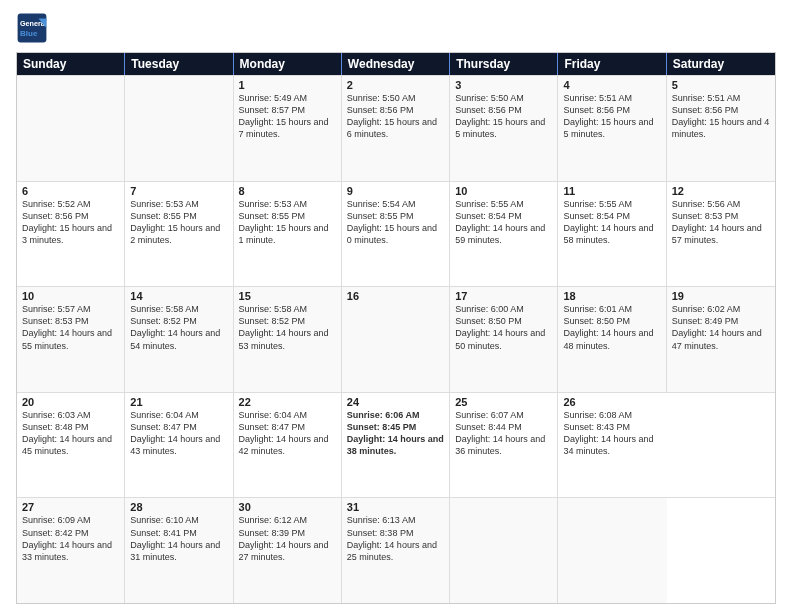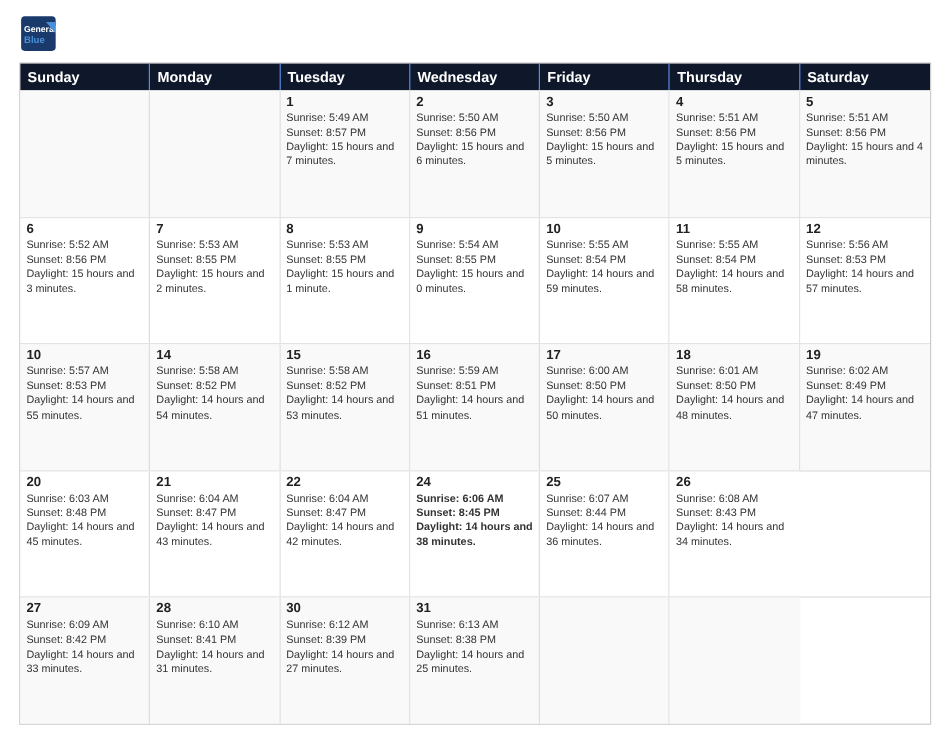--- a/index.html
+++ b/index.html
@@ -118,25 +118,25 @@
     </div>
     <div class="title-block">
       <div class="main-title"></div>
       <div class="subtitle"></div>
     </div>
   </div>
 
   <div class="calendar">
     <div class="cal-header">
     <div class="cal-header-cell">Sunday</div>
+        <div class="cal-header-cell">Tuesday</div>
         <div class="cal-header-cell">Monday</div>
-        <div class="cal-header-cell">Tuesday</div>
         <div class="cal-header-cell">Wednesday</div>
+        <div class="cal-header-cell">Thursday</div>
         <div class="cal-header-cell">Friday</div>
-        <div class="cal-header-cell">Thursday</div>
         <div class="cal-header-cell">Saturday</div>
       </div>
     <div class="cal-body">
     <div class="cal-row">
           <div class="cal-cell empty"></div>
           <div class="cal-cell empty"></div>
           <div class="cal-cell">
             <span class="day-number">1</span>
             <div class="day-info" style="white-space: pre-line;">Sunrise: 5:49 AM
 Sunset: 8:57 PM
@@ -225,23 +225,20 @@
 Daylight: 14 hours and 54 minutes.</div>
           </div>
           <div class="cal-cell">
             <span class="day-number">15</span>
             <div class="day-info" style="white-space: pre-line;">Sunrise: 5:58 AM
 Sunset: 8:52 PM
 Daylight: 14 hours and 53 minutes.</div>
           </div>
           <div class="cal-cell">
             <span class="day-number">16</span>
-            <div class="day-info" style="white-space: pre-line;">Sunrise: 5:59 AM
-Sunset: 8:51 PM
-Daylight: 14 hours and 51 minutes.</div>
           </div>
           <div class="cal-cell">
             <span class="day-number">17</span>
             <div class="day-info" style="white-space: pre-line;">Sunrise: 6:00 AM
 Sunset: 8:50 PM
 Daylight: 14 hours and 50 minutes.</div>
           </div>
           <div class="cal-cell">
             <span class="day-number">18</span>
             <div class="day-info" style="white-space: pre-line;">Sunrise: 6:01 AM

